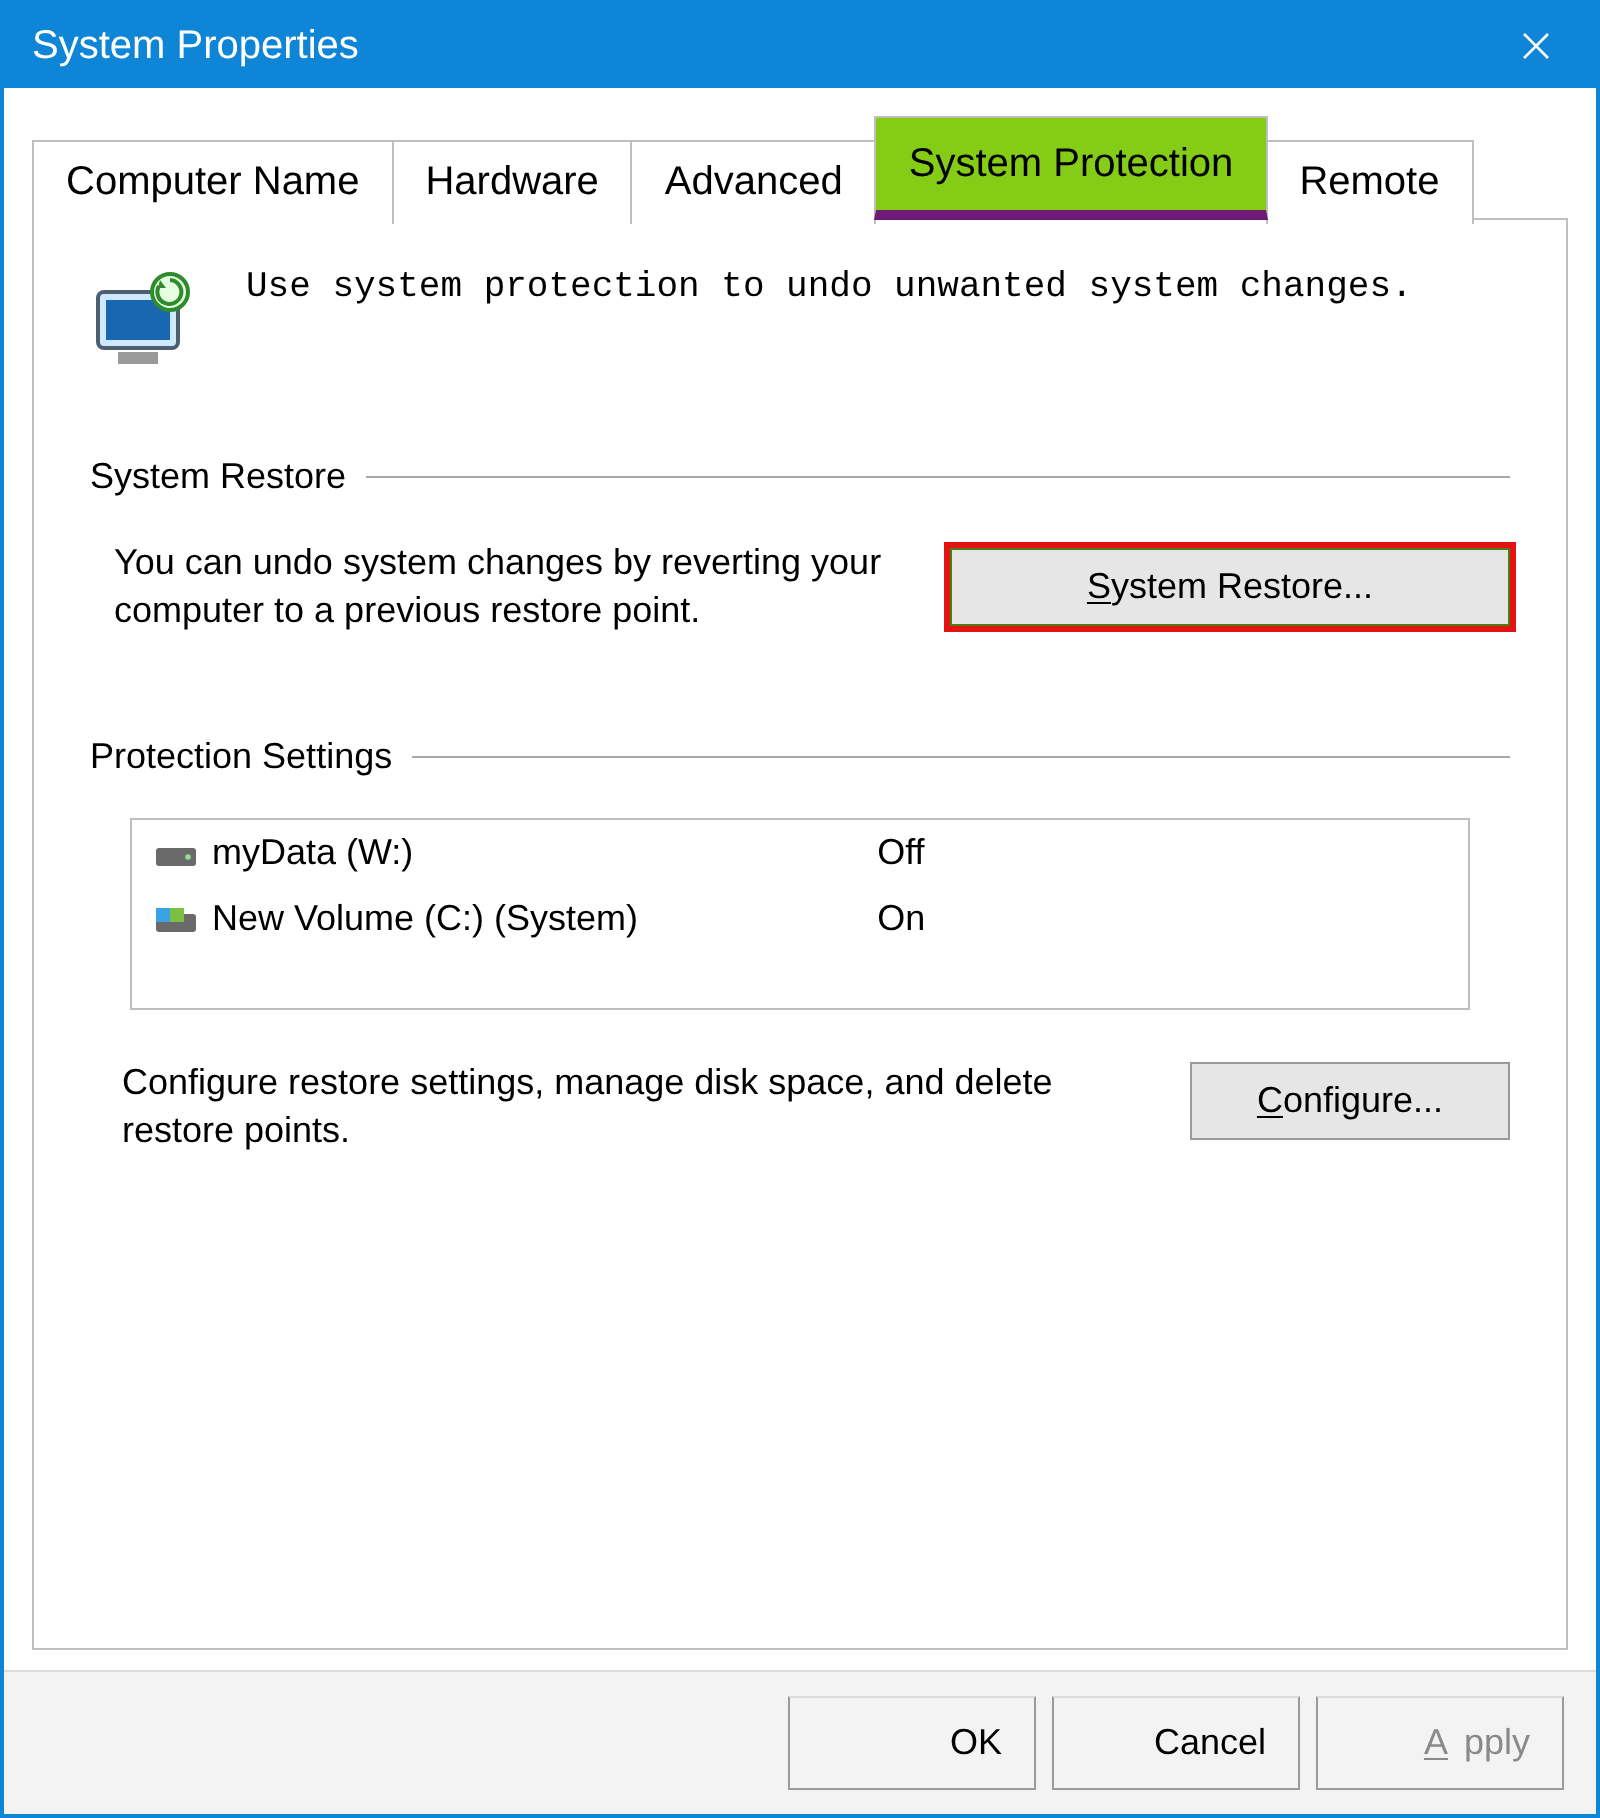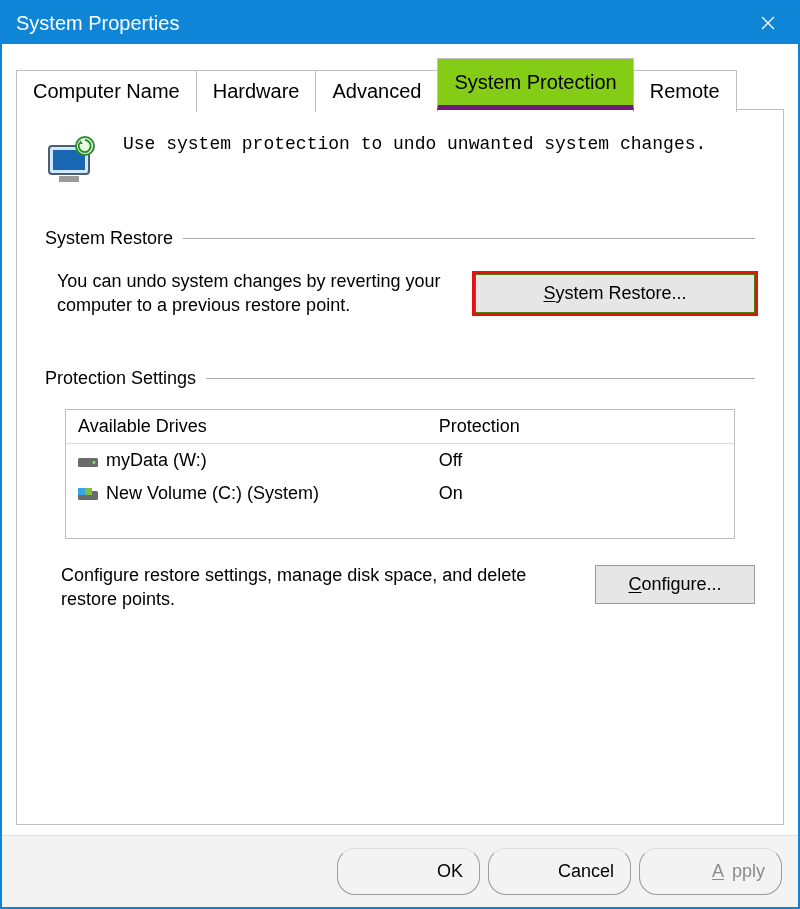--- a/index.html
+++ b/index.html
@@ -108,21 +108,21 @@
   .winbtn {
     background: #e6e6e6;
     border: 1px solid #9a9a9a;
     font-family: inherit;
     font-size: 18px;
     padding: 8px 0;
     text-align: center;
   }
   .winbtn.wide { width: 280px; }
   .winbtn.small { width: 160px; }
-  .winbtn.footer { width: 143px; border-radius: 18px; }
+  .winbtn.footer { width: 124px; }
   .winbtn.hl {
     outline: 3px solid #e31313;
     outline-offset: 0;
     border: 1px solid #4d7c0f;
   }
   .winbtn.focus {
     border: 2px dotted #2b74c5;
     outline: 1px solid #2b74c5;
     outline-offset: -5px;
     background: #e6e6e6;
@@ -214,24 +214,20 @@
         <div class="txt">You can undo system changes by reverting your computer to a previous restore point.</div>
         <button class="winbtn wide hl"><span class="underline-first">S</span><span>ystem Restore...</span></button>
       </div>
 
       <div class="section-title-row">
         <span class="section-title">Protection Settings</span>
         <hr class="hr">
       </div>
 
       <div class="drives-box">
-        <div class="drives-header">
-          <div class="col-drive">Available Drives</div>
-          <div class="col-prot">Protection</div>
-        </div>
         <div class="drive-rows">
           <div class="drive-row">
             <div class="col-drive">
               <span class="drive-icon">
                 <svg width="20" height="14" viewBox="0 0 20 14">
                     <rect x="0" y="3" width="20" height="9" rx="1.5" fill="#6a6a6a"></rect>
                     <circle cx="16" cy="7.5" r="1.4" fill="#8fe08f"></circle>
                   </svg>
               </span>
               <span>myData (W:)</span>

